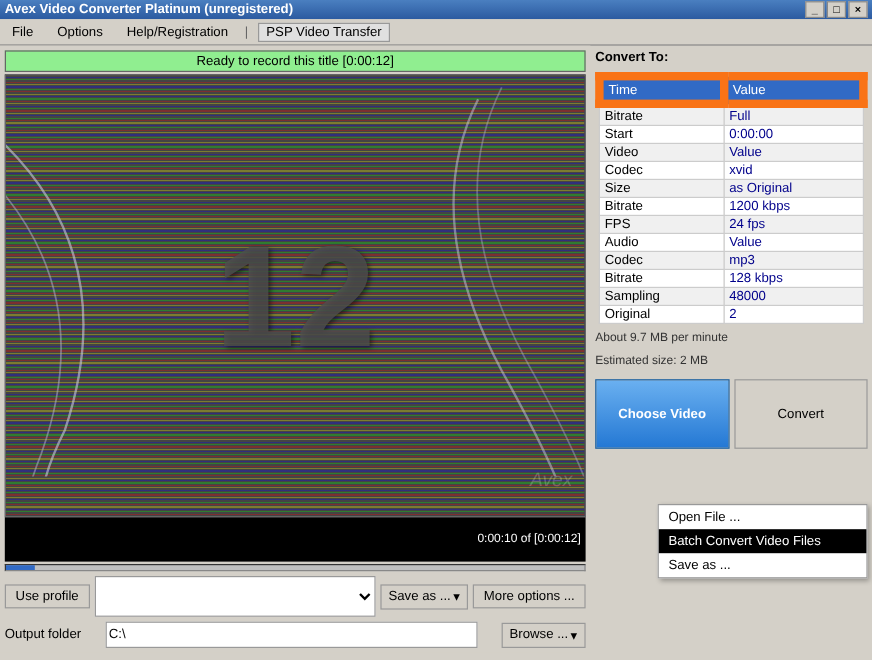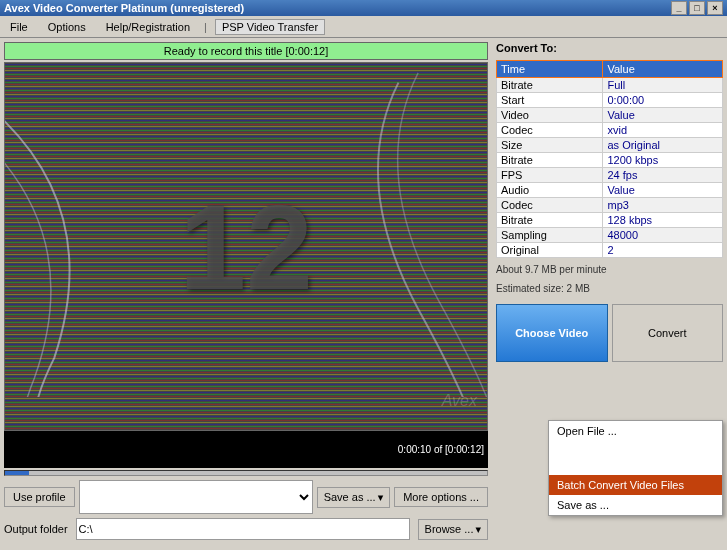--- a/index.html
+++ b/index.html
@@ -199,21 +199,21 @@
       background: #d4d0c8;
       border: 1px solid #999;
       padding: 3px 8px;
       cursor: pointer;
       font-size: 11px;
     }
 
     .output-row {
       display: flex;
       align-items: center;
-      gap: 8px;
+      gap: 20px;
       margin-top: 4px;
     }
 
     .output-label {
       white-space: nowrap;
       font-size: 11px;
     }
 
     .output-path {
       flex: 1;
@@ -255,21 +255,21 @@
       border-collapse: collapse;
       font-size: 11px;
     }
 
     .info-table th {
       background: #316ac5;
       color: white;
       padding: 2px 4px;
       text-align: left;
       font-weight: normal;
-      border: 1px solid #f97316;
+      border: 7px solid #f97316;
     }
 
     .info-table tr:nth-child(odd) td {
       background: #f0f0f0;
     }
     .info-table tr:nth-child(even) td {
       background: #ffffff;
     }
 
     .info-table td {
@@ -327,23 +327,22 @@
 
     .dropdown-item {
       padding: 4px 8px;
       font-size: 11px;
       cursor: pointer;
       display: flex;
       align-items: center;
       gap: 6px;
     }
     .dropdown-item.active-item {
-      background: #c2410c;
+      background: #000000;
       color: white;
-      margin-top: 34px;
     }
 
     .progress-bar-container {
       height: 6px;
       background: #c0c0c0;
       border: 1px inset #888;
       margin-top: 2px;
     }
 
     .progress-bar-fill {

